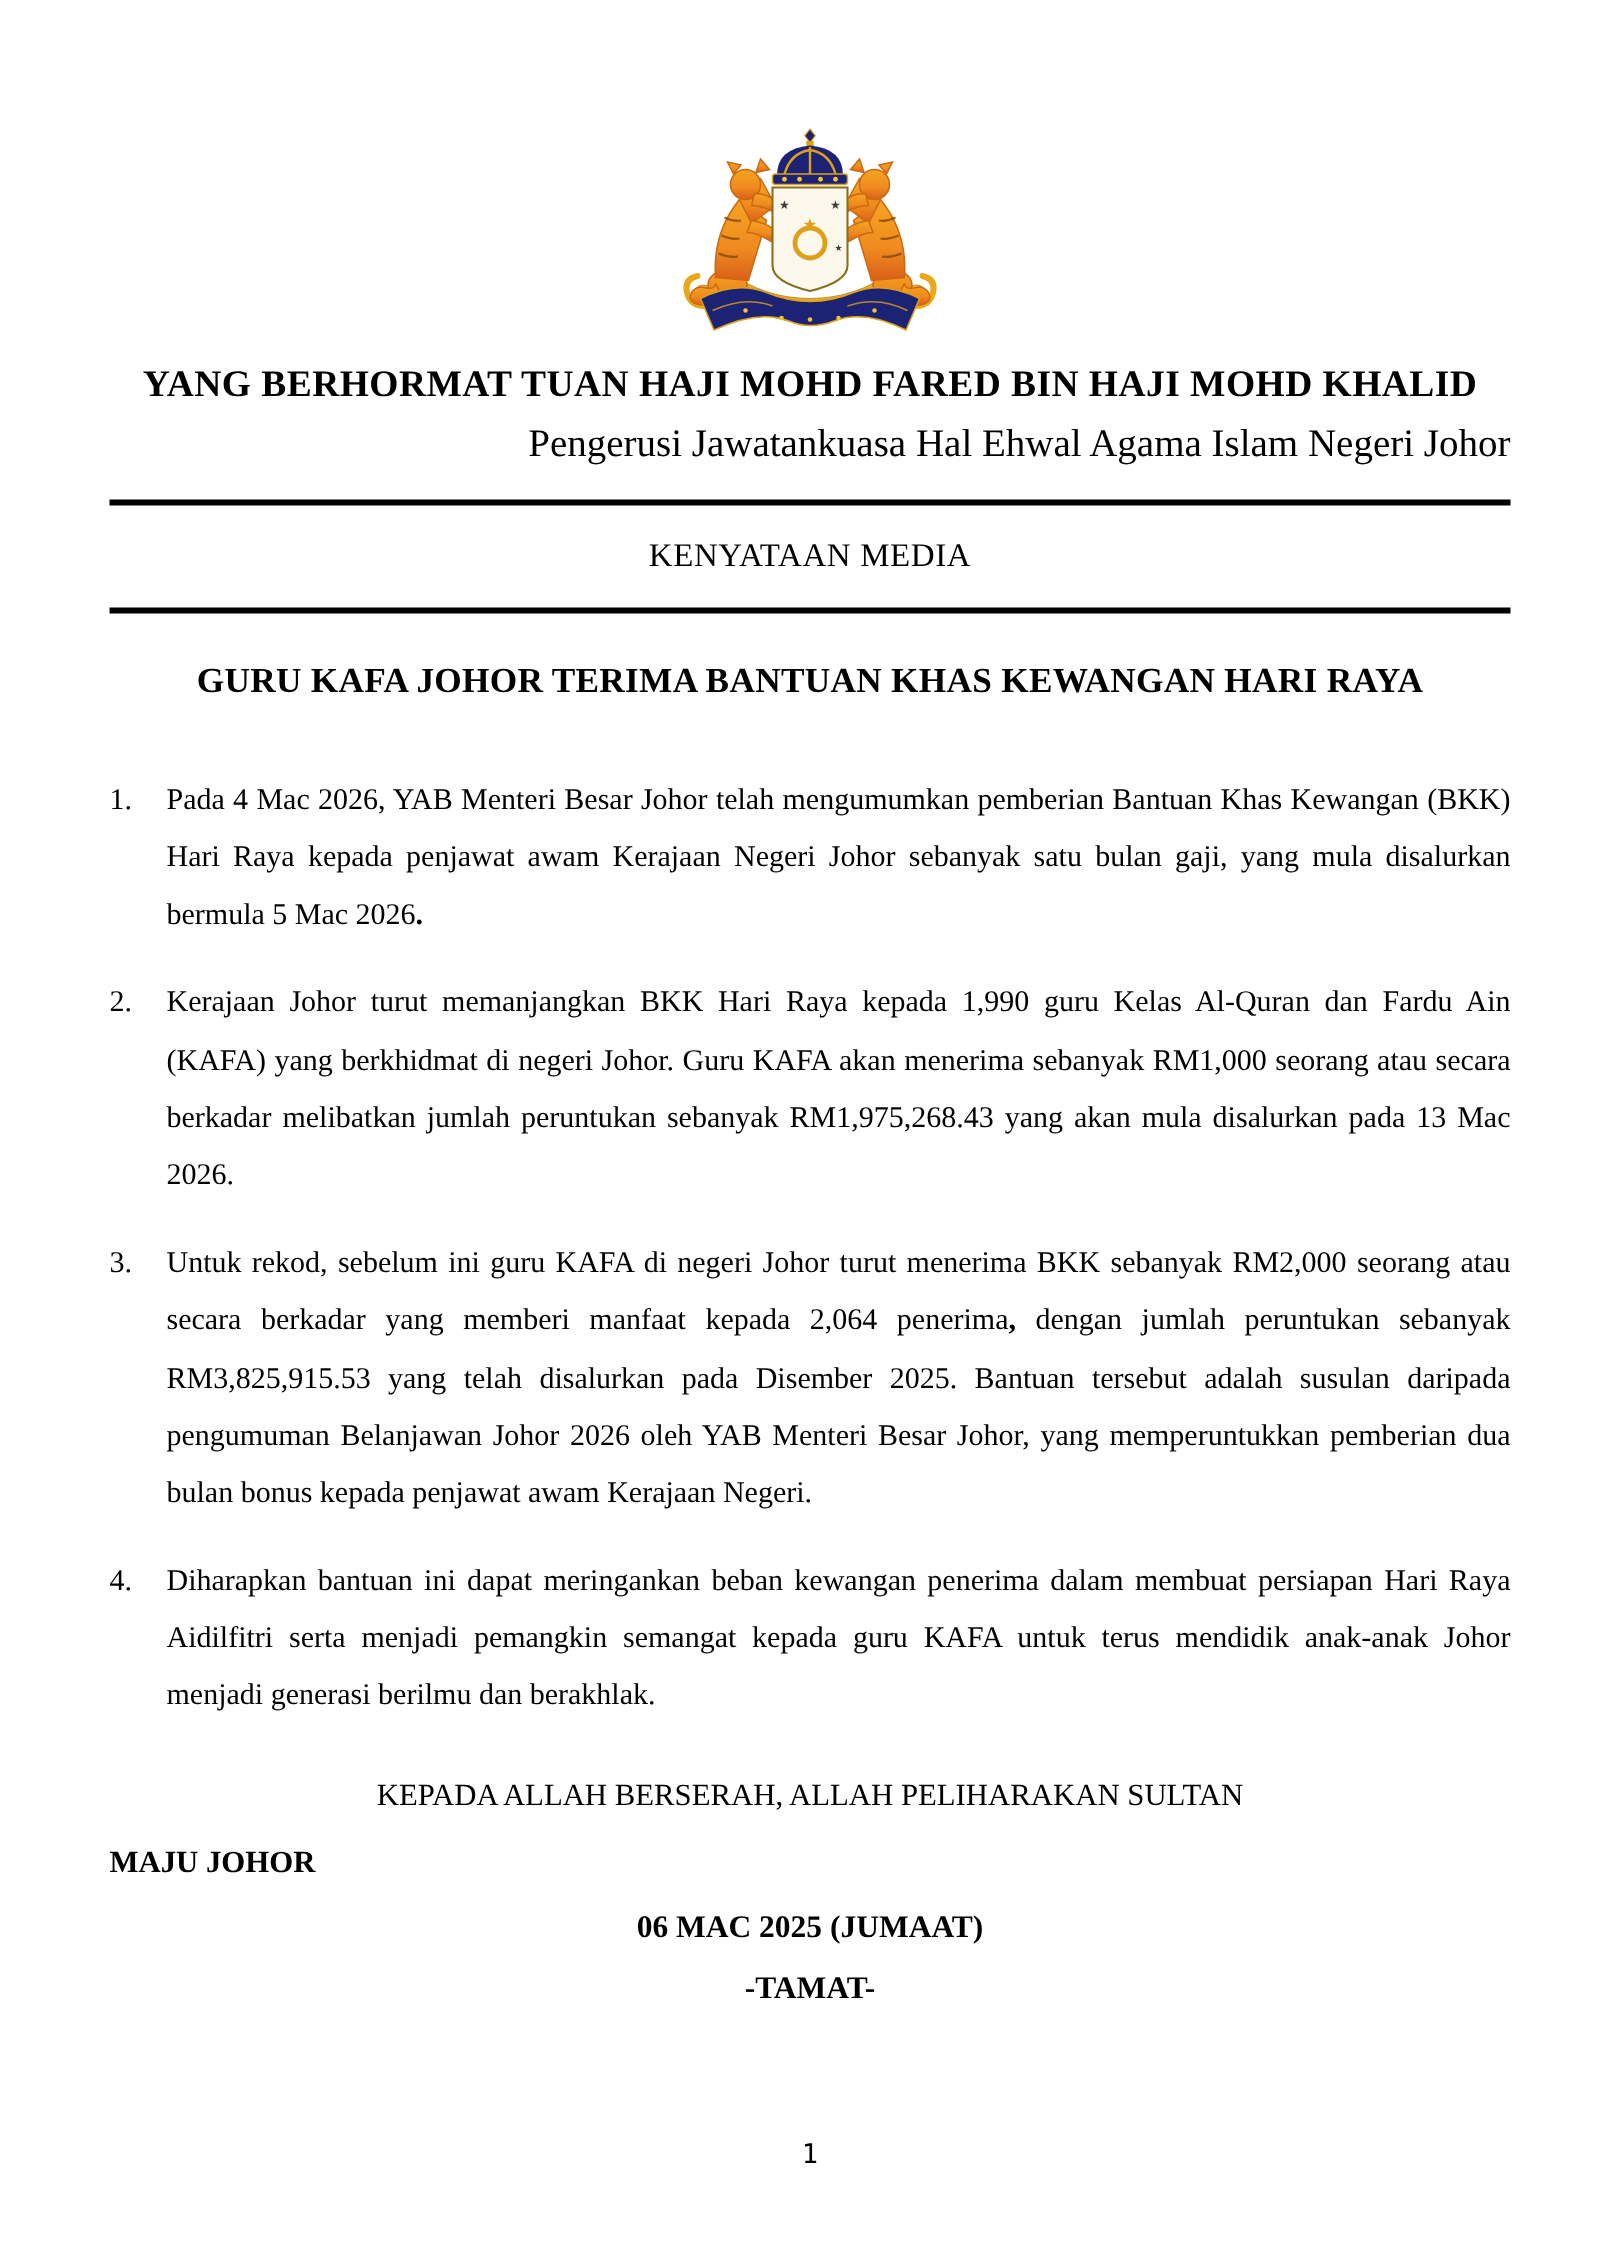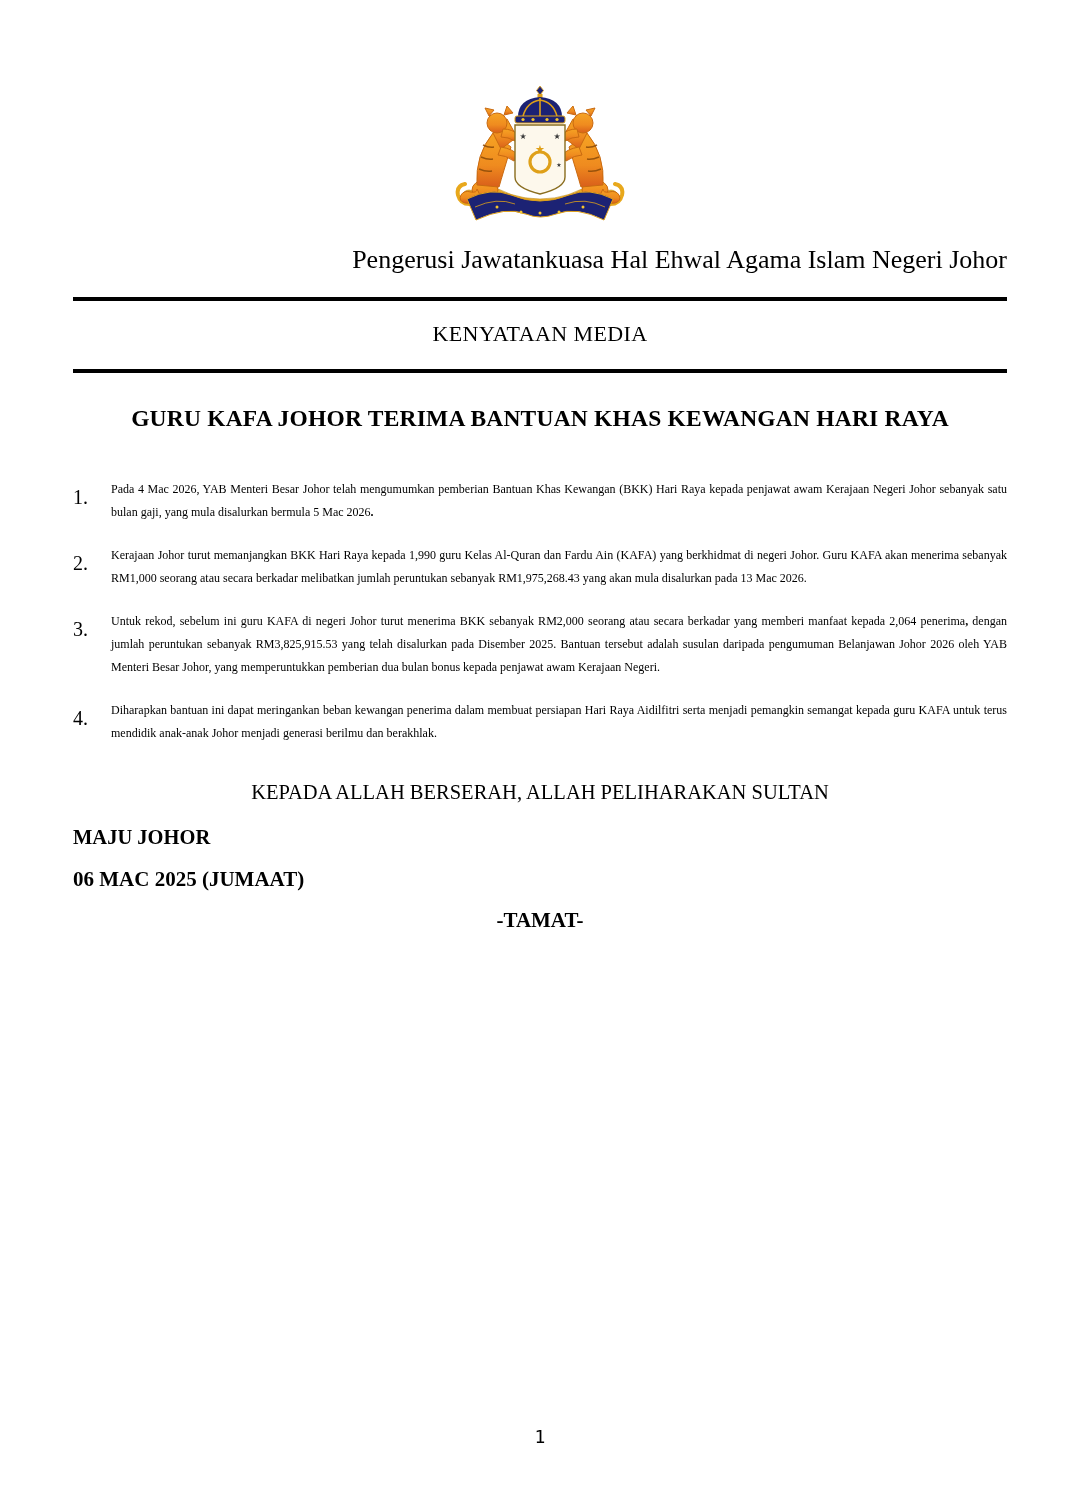--- a/index.html
+++ b/index.html
@@ -23,24 +23,24 @@
     font-size:22px;font-weight:normal;text-align:center;
     margin:20px 0 0 0;letter-spacing:0.4px;
   }
   .doc-title{
     font-size:23.5px;font-weight:bold;text-align:center;
     margin:32px 0 0 0;letter-spacing:0.2px;
   }
   .paras{margin-top:46px;}
   .para{display:flex;margin:0 0 20px 0;}
   .pnum{flex:none;width:38px;font-size:20px;line-height:1.92;}
-  .ptext{flex:1;margin:0;font-size:12px;line-height:1.92;text-align:justify;}
+  .ptext{flex:1;margin:0;font-size:20px;line-height:1.92;text-align:justify;}
   .slogan-1{font-size:20.5px;font-weight:normal;text-align:center;margin:36px 0 0 0;}
   .slogan-2{font-size:20.5px;font-weight:bold;text-align:left;margin:22px 0 0 0;}
-  .date-line{font-size:21px;font-weight:bold;text-align:left;margin:18px 0 0 0;}
+  .date-line{font-size:21px;font-weight:bold;text-align:center;margin:18px 0 0 0;}
   .end-marker{font-size:21px;font-weight:bold;text-align:center;margin:16px 0 0 0;}
   .page-number{
     position:absolute;left:0;right:0;bottom:52px;
     text-align:center;font-size:18px;
     font-family:"DejaVu Sans Mono", monospace;
   }
 </style>
 </head>
 <body>
 
@@ -126,20 +126,21 @@
         <path d="M20,122 q22,-10 40,-3 M110,119 q20,-7 40,3" fill="none" stroke="#dfa019" stroke-width="1" opacity="0.8"></path>
         <circle cx="42" cy="122" r="1.5" fill="#f4c430"></circle>
         <circle cx="66" cy="127" r="1.5" fill="#f4c430"></circle>
         <circle cx="85" cy="128" r="1.5" fill="#f4c430"></circle>
         <circle cx="104" cy="127" r="1.5" fill="#f4c430"></circle>
         <circle cx="128" cy="122" r="1.5" fill="#f4c430"></circle>
       </g>
     </svg>
   </div>
 
+  <div class="header-name">YANG BERHORMAT TUAN HAJI MOHD FARED BIN HAJI MOHD KHALID</div>
   <div class="header-role">Pengerusi Jawatankuasa Hal Ehwal Agama Islam Negeri Johor</div>
 
   <div class="rule"></div>
 
   <div class="media-title">KENYATAAN MEDIA</div>
 
   <div class="rule"></div>
 
   <div class="doc-title">GURU KAFA JOHOR TERIMA BANTUAN KHAS KEWANGAN HARI RAYA</div>
 

